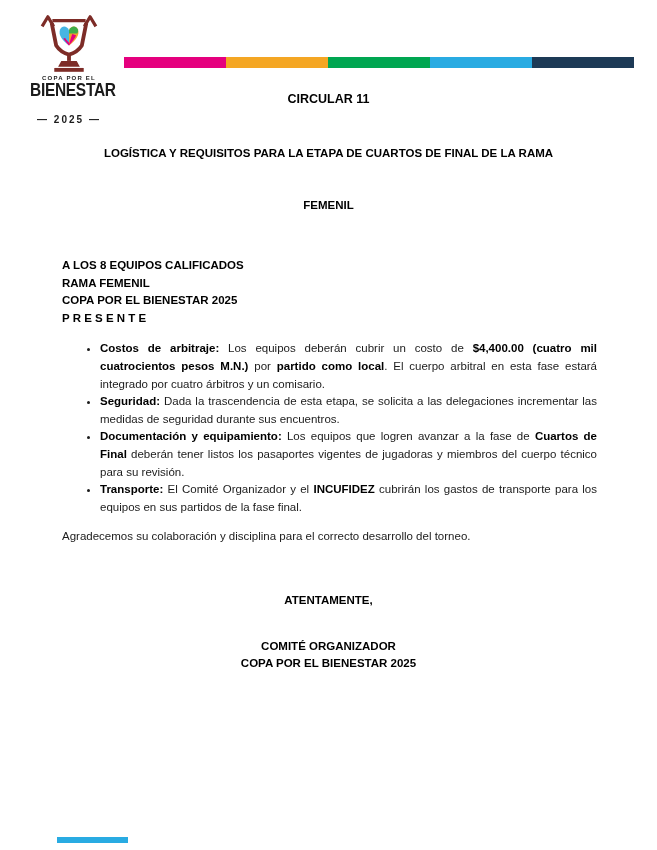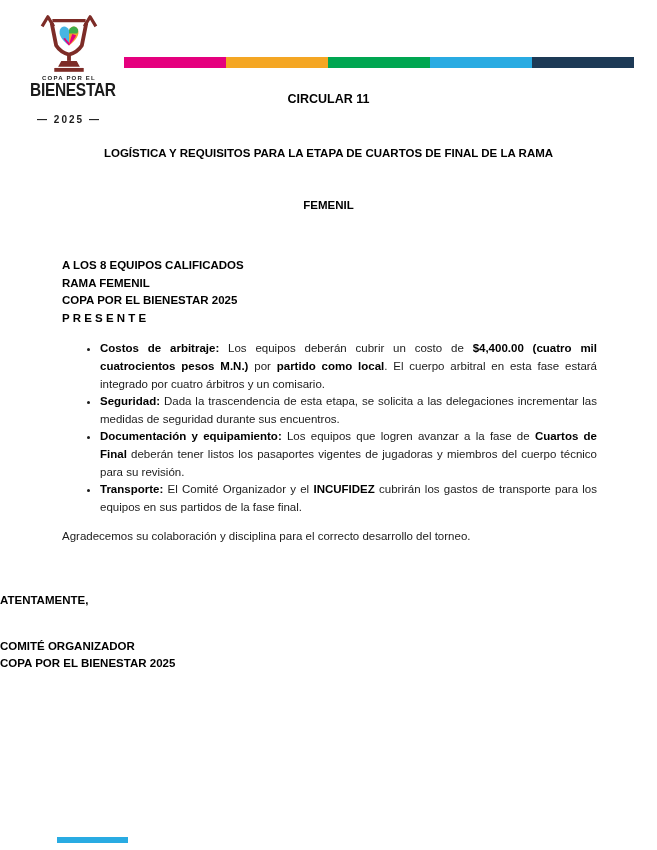--- a/index.html
+++ b/index.html
@@ -25,21 +25,21 @@
   .title-block{position:absolute;left:40px;right:40px;top:90px;text-align:center;font-weight:bold;color:#000;}
   .title-lg{font-size:12.5px;line-height:19.5px;}
   .title-sm{font-size:11.5px;line-height:18px;margin-top:34px;}
   
   .body{position:absolute;left:62px;right:60px;top:221px;font-size:11.5px;line-height:17.6px;margin-top:36px;}
   .recipient div{font-weight:bold;color:#000;}
   .intro{margin-top:13px;text-align:justify;}
   ul.points{margin:13px 0 0 0;padding:0 0 0 38px;}
   ul.points li{text-align:justify;}
   .closing{margin-top:12px;}
-  .sig{position:absolute;left:0;right:0;top:592px;font-weight:bold;color:#000;font-size:11.5px;line-height:17.6px;}
+  .sig{position:absolute;left:0;right:0;top:592px;text-align:center;font-weight:bold;color:#000;font-size:11.5px;line-height:17.6px;}
   .sig .org{margin-top:28px;}
   
   .footer-bar{position:absolute;left:57px;top:837px;width:71px;height:6px;}
 </style>
 </head>
 <body>
 
 <div class="page">
 
   <div class="logo">

